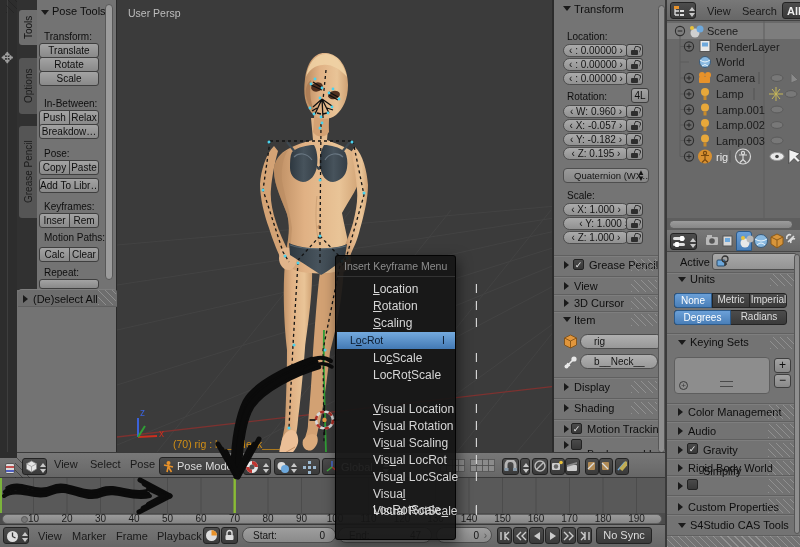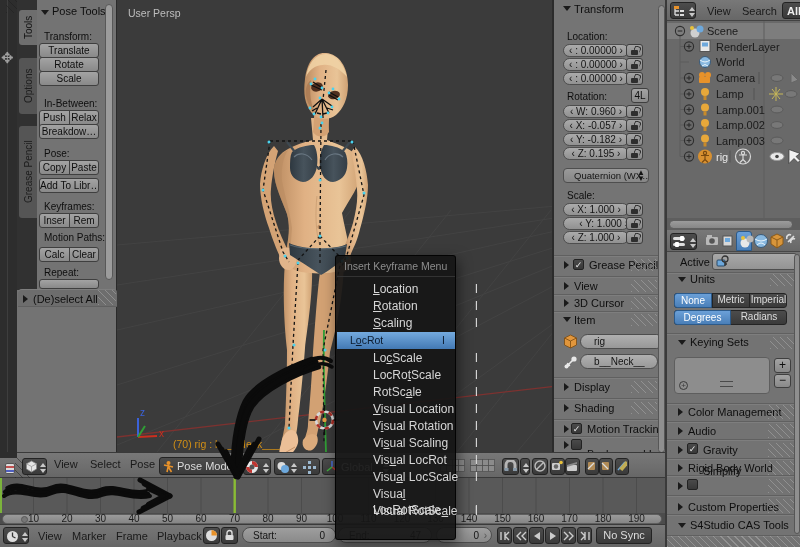--- a/index.html
+++ b/index.html
@@ -812,21 +812,20 @@
 
 <div class="abs" style="left:335px; top:255px; width:121px; height:285px; background:rgba(21,21,21,0.93); border:1px solid rgba(0,0,0,0.85); border-radius:3px; box-shadow:2px 5px 14px rgba(0,0,0,0.5); z-index:40;">
   <div class="abs" style="left:8px; top:4px; font-size:10.5px; color:#8d8d8d;">Insert Keyframe Menu</div>
   <div class="abs" style="left:1px; top:20px; width:118px; height:1px; background:#333;"></div>
   <div class="mi" style="top:25px;"><u>L</u>ocation</div>
   <div class="mi" style="top:42px;"><u>R</u>otation</div>
   <div class="mi" style="top:59px;"><u>S</u>caling</div>
   <div class="abs" style="left:1px; top:76px; width:118px; height:17px; background:linear-gradient(#74aade,#4379b4); color:#0c1c30; font-size:10.5px; line-height:16px;"><span style="margin-left:13px;">L<u>o</u>cRot</span><span style="position:absolute; right:10px;">I</span></div>
   <div class="mi" style="top:94px;">Lo<u>c</u>Scale</div>
   <div class="mi" style="top:111px;">LocRo<u>t</u>Scale</div>
-  <div class="mi" style="top:128px;">RotSc<u>a</u>le</div>
   <div class="mi" style="top:145px;"><u>V</u>isual Location</div>
   <div class="mi" style="top:162px;">V<u>i</u>sual Rotation</div>
   <div class="mi" style="top:179px;">Vi<u>s</u>ual Scaling</div>
   <div class="mi" style="top:196px;">Vis<u>u</u>al LocRot</div>
   <div class="mi" style="top:213px;">Visu<u>a</u>l LocScale</div>
   <div class="mi" style="top:230px;">Visua<u>l</u> LocRotScale</div>
   <div class="mi" style="top:247px;">Visual RotSc<u>a</u>le</div>
 </div>
 <style>
 .mi { position:absolute; left:13px; width:103px; height:17px; color:#d6d6d6; font-size:12px; line-height:16px;margin-left:24px; }

